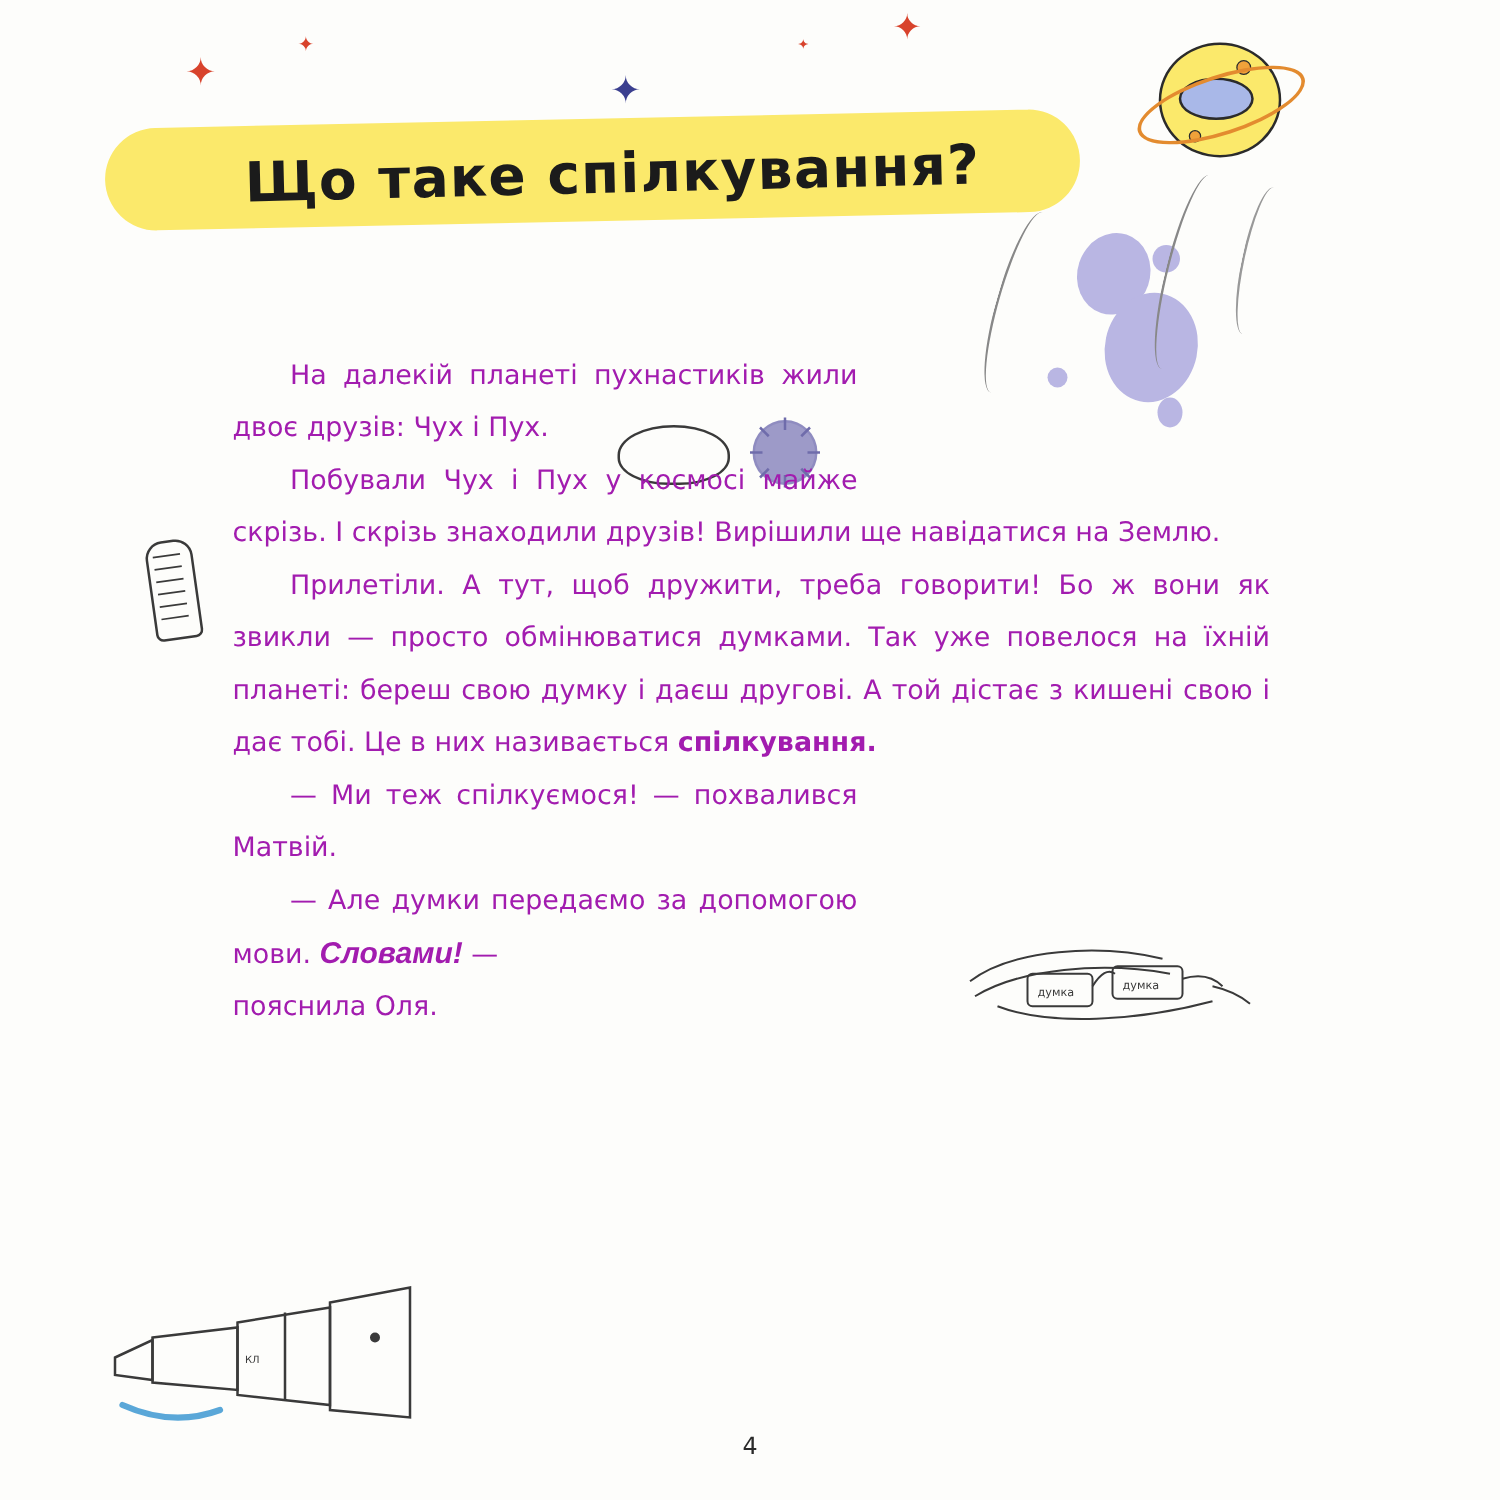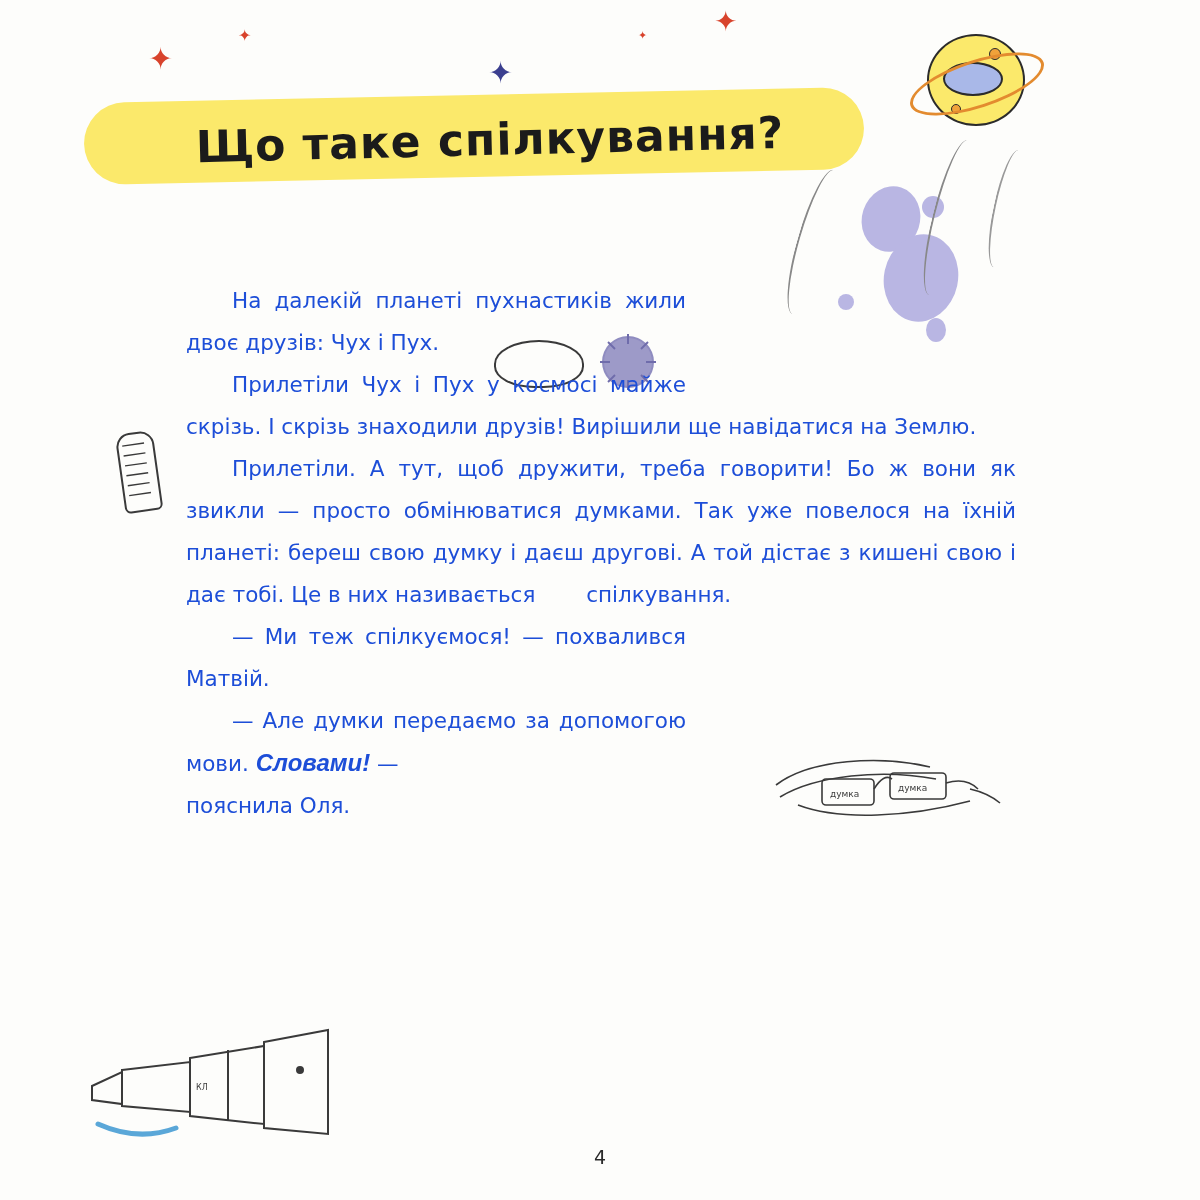--- a/index.html
+++ b/index.html
@@ -126,30 +126,30 @@
 
   
   .body-text {
     position: absolute;
     left: 186px;
     top: 280px;
     width: 830px;
     font-family: "DejaVu Sans", sans-serif;
     font-size: 21.5px;
     line-height: 42px;
-    color: #1d4ed8;
+    color: #a21caf;
     font-weight: 500;
   }
   .body-text p {
     margin: 0;
     text-indent: 46px;
     text-align: justify;
   }
   .body-text p.no-indent { text-indent: 0; }
-  .bold { font-weight: normal; margin-left: 44px; }
+  .bold { font-weight: bold; }
   .script {
     font-family: Liberation Sans, sans-serif;
     font-style: italic;
     font-weight: bold;
     font-size: 24px;
   }
 
   
   .shape-right {
     float: right;
@@ -320,21 +320,21 @@
       <g fill="#3a3a3a" font-size="9" font-family="DejaVu Sans, sans-serif">
         <text x="60" y="52">думка</text>
         <text x="128" y="46">думка</text>
       </g>
     </svg>
   </div>
 
   <div class="body-text">
     <div class="shape-right"></div>
     <p>На далекій планеті пухнастиків жили двоє друзів: Чух і Пух.</p>
-    <p>Прилетіли Чух і Пух у космосі майже скрізь. І скрізь знаходили друзів! Вирішили ще навідатися на Землю.</p>
+    <p>Побували Чух і Пух у космосі майже скрізь. І скрізь знаходили друзів! Вирішили ще навідатися на Землю.</p>
     <p><span>Прилетіли. А тут, щоб дружити, треба говорити! Бо ж вони як звикли — просто обмінюватися думками. Так уже повелося на їхній планеті: береш свою думку і даєш другові. А той дістає з кишені свою і дає тобі. Це в них називається </span><span class="bold">спілкування.</span></p>
     <div class="shape-right2" style="height:120px;"></div>
     <p>— Ми теж спілкуємося! — похвалився Матвій.</p>
     <p><span>— Але думки передаємо за допомогою мови. </span><span class="script">Словами!</span><span> —</span></p>
     <p class="no-indent">пояснила Оля.</p>
   </div>
 
   <div class="telescope">
     <svg width="300" height="110" viewBox="0 0 300 110" aria-hidden="true">
       <g stroke="#3a3a3a" stroke-width="2" fill="none">

